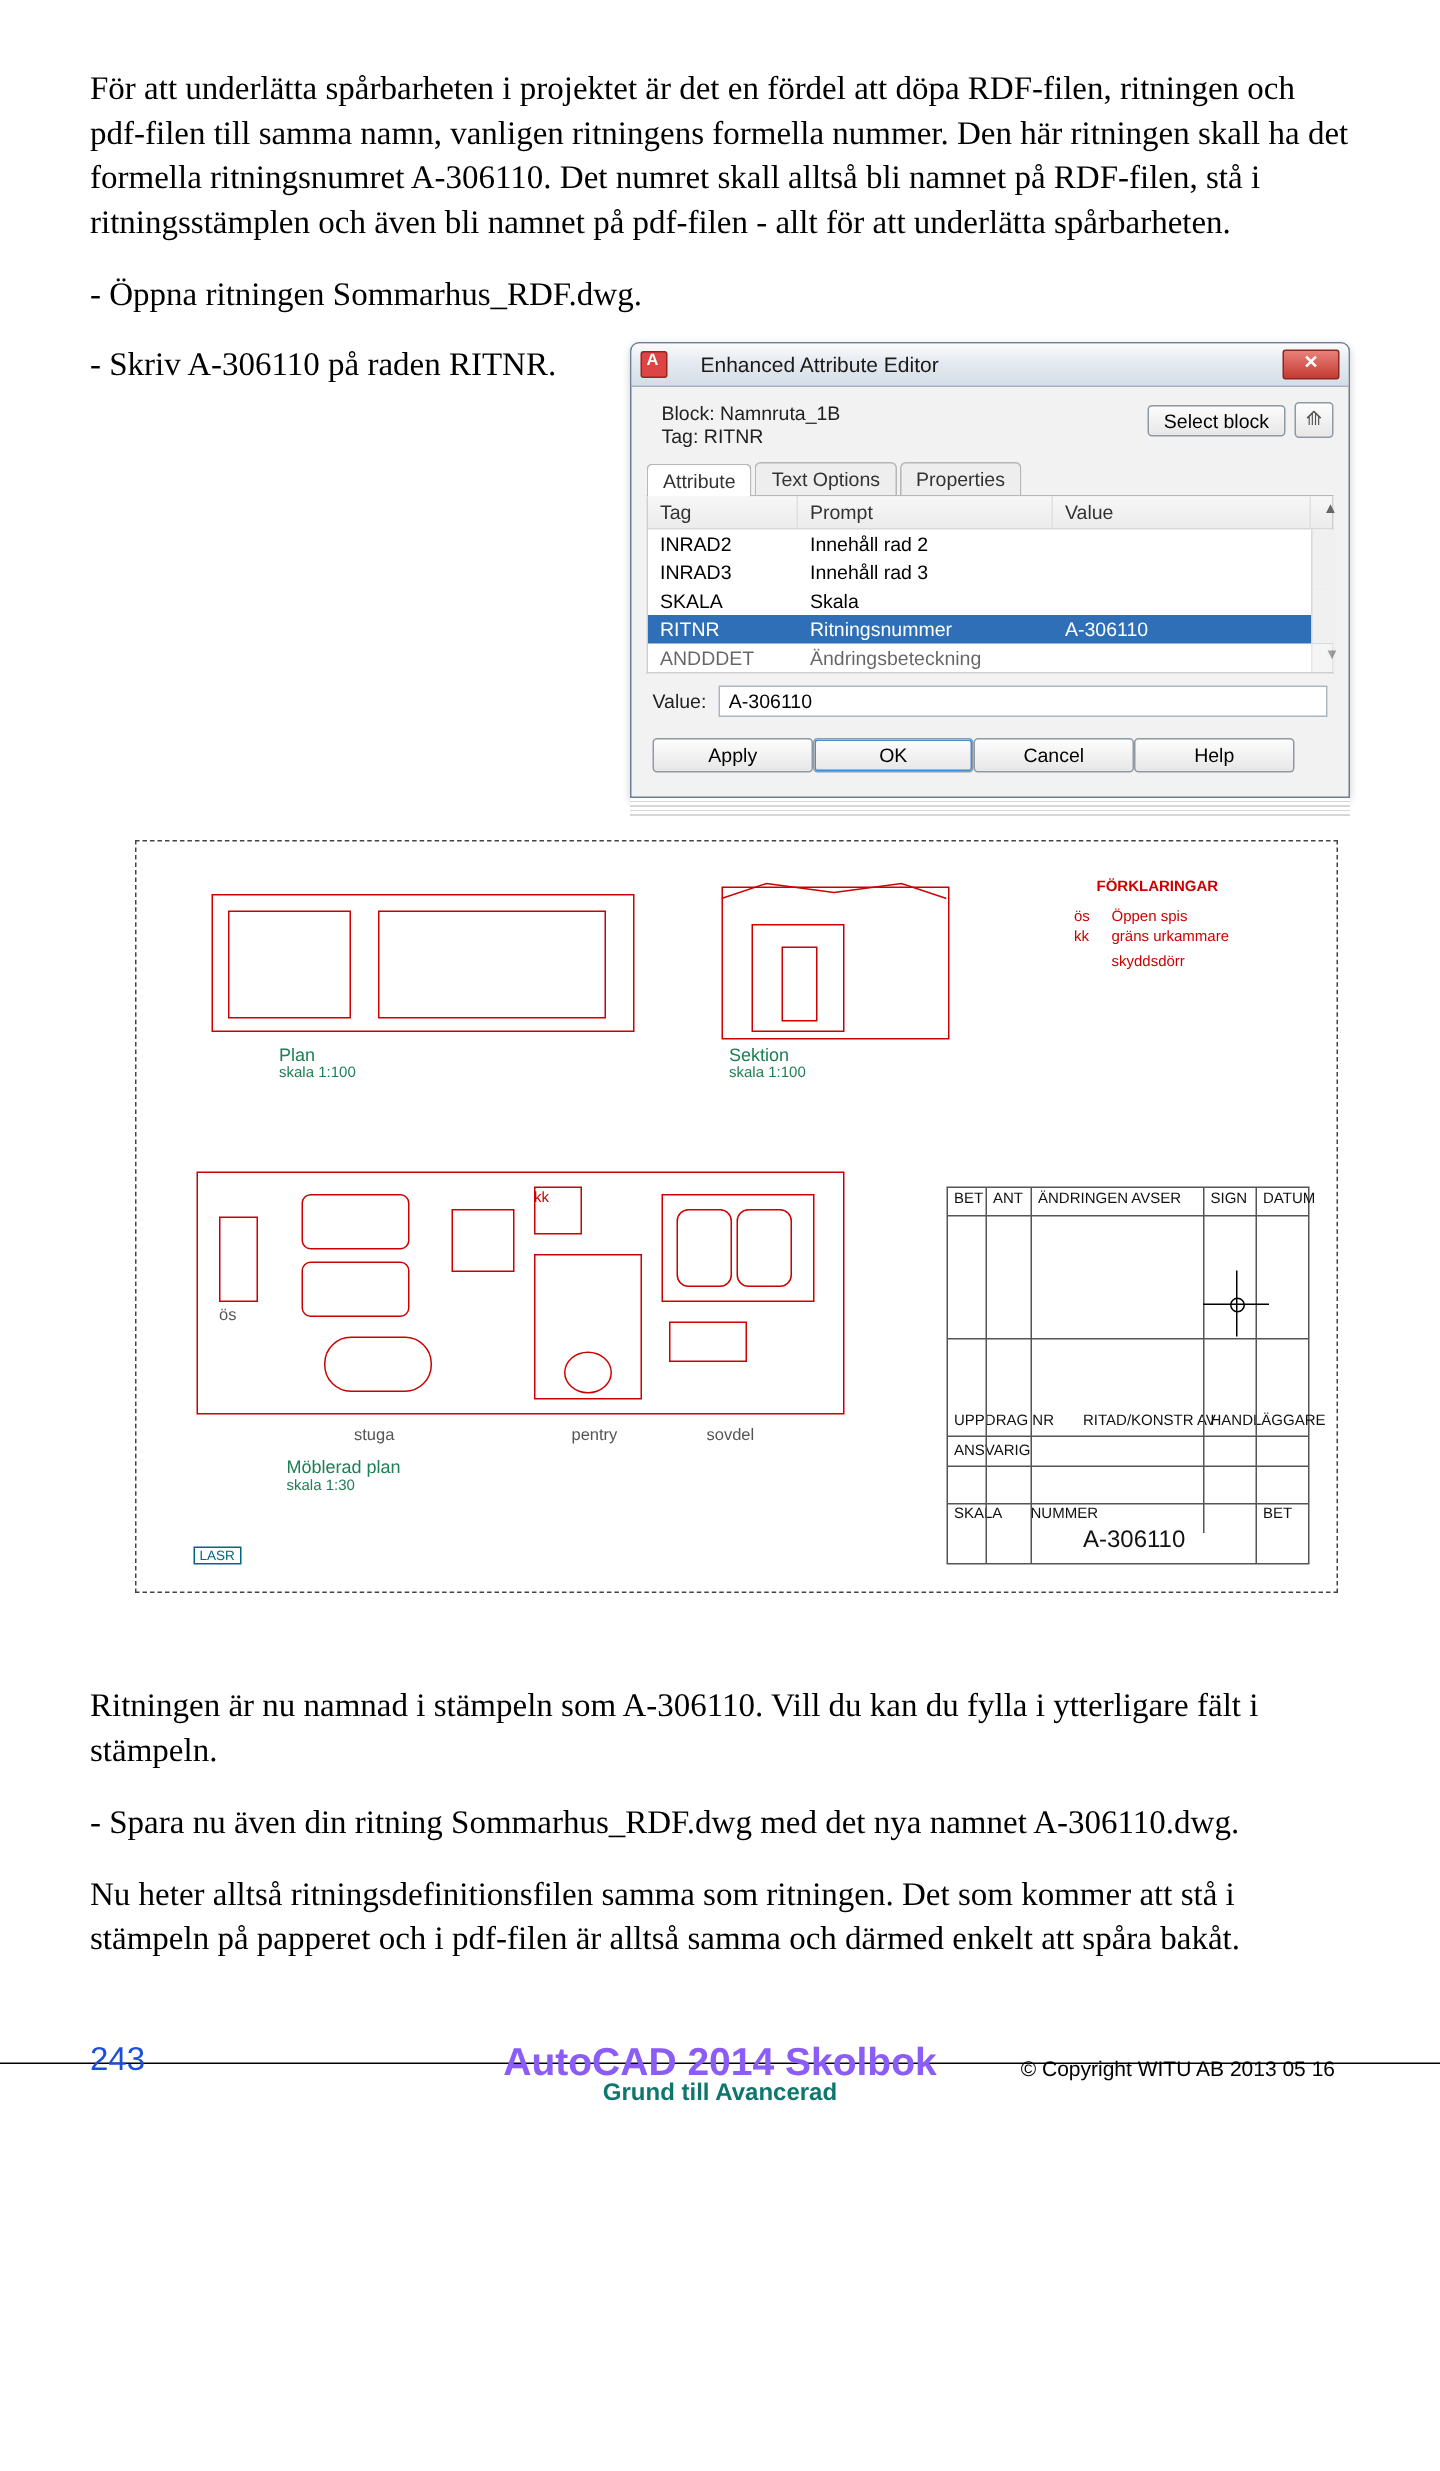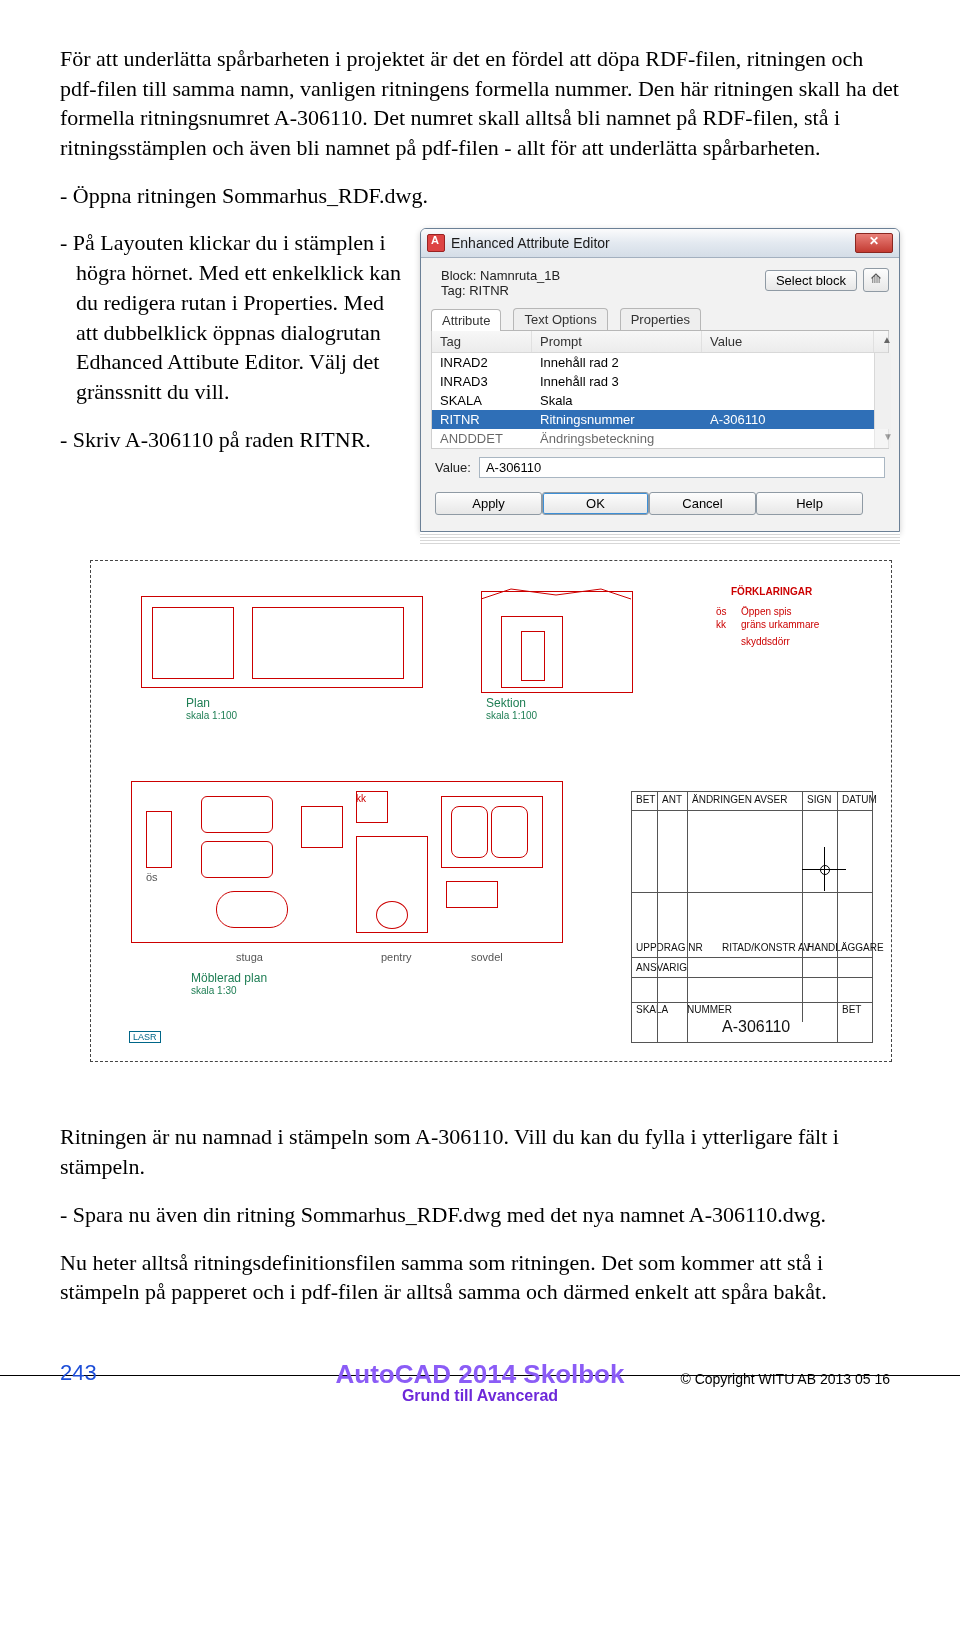--- a/index.html
+++ b/index.html
@@ -45,21 +45,21 @@
     overflow: hidden;
   }
   .titlebar {
     display: flex;
     align-items: center;
     justify-content: space-between;
     background: linear-gradient(#fbfbfc,#e3e9f0,#d4dde7);
     border-bottom: 1px solid #a3b0bf;
     padding: 4px 6px;
   }
-  .tb-left { display: flex; align-items: center; gap: 6px; }
+  .tb-left { display: flex; align-items: center; gap: 22px; }
   .tb-icon {
     width: 16px; height: 16px;
     background: #d44; border: 1px solid #922; border-radius: 2px;
     position: relative;
   }
   .tb-icon::after {
     content: "A"; position: absolute; left: 3px; top: -1px;
     color: #fff; font-size: 11px; font-weight: bold;
   }
   .tb-title { color: #1a1a1a; font-size: 14px; }
@@ -85,21 +85,21 @@
     background: linear-gradient(#fdfdfd,#e7e7e7);
     border: 1px solid #8f9aa4; border-radius: 3px;
     color:#555; font-size: 13px; text-align:center; line-height:20px;
   }
 
   .tabs { display: flex; margin-top: 10px; border-bottom: 1px solid #b7b7b7; }
   .tab {
     border: 1px solid #b7b7b7;
     border-bottom: none;
     background: #eee;
-    padding: 3px 10px; margin-right: 12px;
+    padding: 3px 10px; margin-right: 2px;
     border-radius: 4px 4px 0 0;
     font-size: 13px; color:#333;
   }
   .tab.active { background: #fff; position: relative; top: 1px; }
 
   .grid {
     background: #fff;
     border: 1px solid #cfcfcf;
     border-top: none;
     padding: 0;
@@ -172,38 +172,37 @@
   .pagenum {
     position:absolute; left:60px; top:5px;
     font-family: Arial, sans-serif; font-size: 22px; color:#1d4ed8;
   }
   .booktitle {
     position:absolute; left:0; right:0; top:4px; text-align:center;
     font-family: Arial, sans-serif; font-size: 26px; font-weight:bold; color:#8b5cf6;
   }
   .booksub {
     position:absolute; left:0; right:0; top:32px; text-align:center;
-    font-family: Arial, sans-serif; font-size: 16px; font-weight:bold; color:#6d28d9;
+    font-family: Arial, sans-serif; font-size: 16px; font-weight:bold; color:#0f766e;
   }
   .copy {
     position:absolute; right:70px; top:16px;
     font-family: Arial, sans-serif; font-size: 14px; color:#000;
   }
   .copymark { font-size: 14px; }
 </style>
 </head>
 <body>
 
 <div class="page">
   <p>För att underlätta spårbarheten i projektet är det en fördel att döpa RDF-filen, rit­ningen och pdf-filen till samma namn, vanligen ritningens formella nummer. Den här ritningen skall ha det formella ritningsnumret A-306110. Det numret skall alltså bli namnet på RDF-filen, stå i ritningsstämplen och även bli namnet på pdf-filen - allt för att underlätta spårbarheten.</p>
   <p class="bullet">-  Öppna ritningen Sommarhus_RDF.dwg.</p>
 
   <div class="two-col">
     <div class="textcol">
-      <p class="bullet">-  På Layouten klickar du i stämplen i högra hörnet. Med ett enkelklick kan du redigera rutan i Properties. Med att dubbelklick öppnas dia­logrutan Edhanced Attibute Editor. Välj det gränssnitt du vill.</p>
       <p class="bullet">-  Skriv A-306110 på raden RITNR.</p>
     </div>
 
     <div class="dialogcol">
       <div class="dlg">
         <div class="titlebar">
           <div class="tb-left">
             <span class="tb-icon"></span>
             <span class="tb-title">Enhanced Attribute Editor</span>
           </div>

